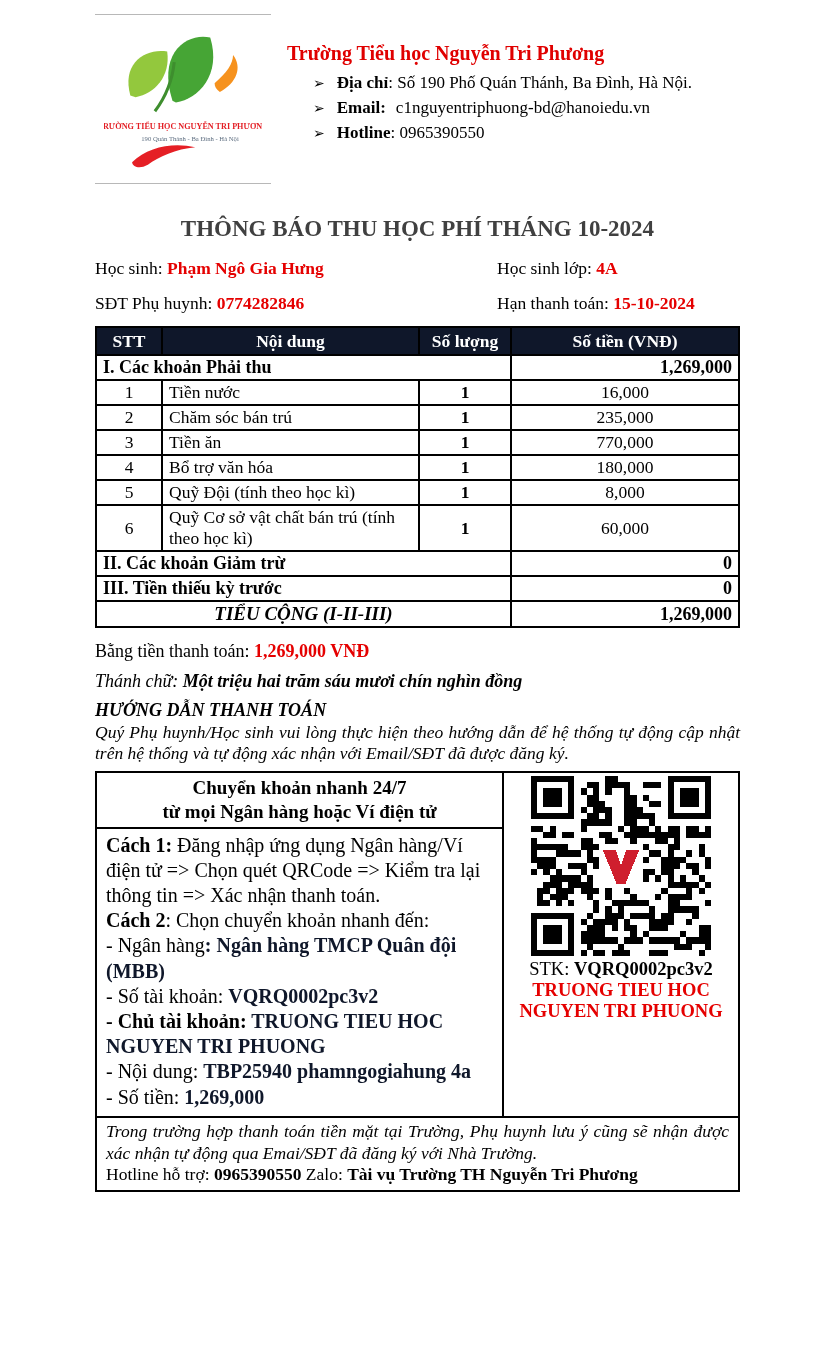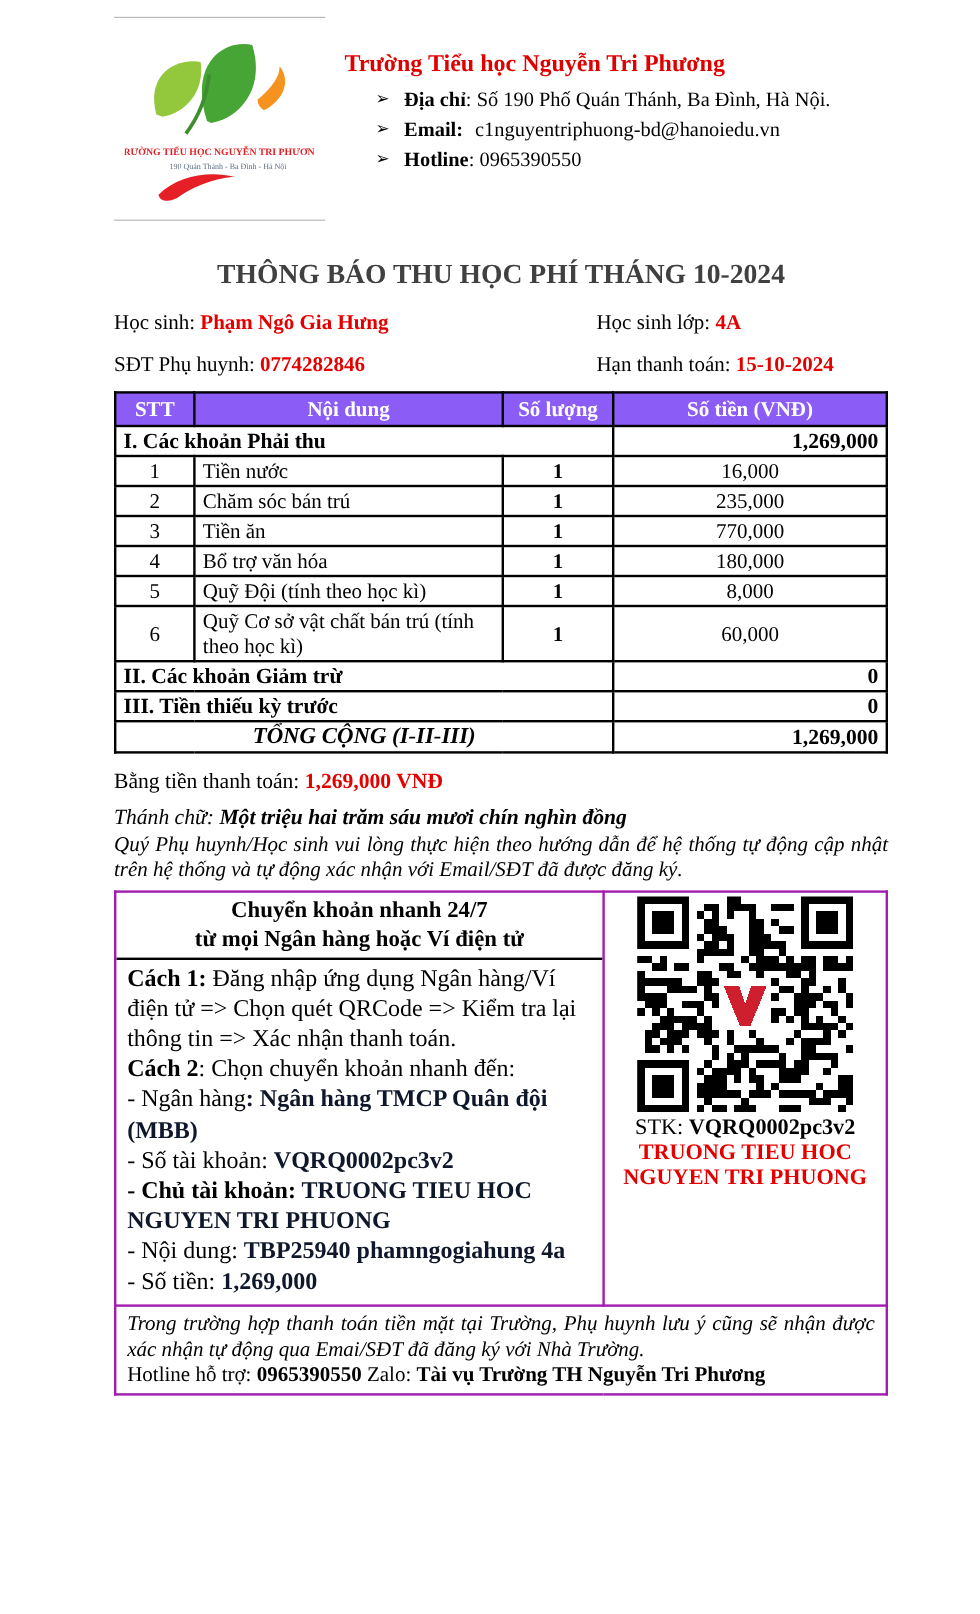--- a/index.html
+++ b/index.html
@@ -32,40 +32,40 @@
   .student-grid{
     margin-top:16px;display:grid;grid-template-columns:1fr 243px;
     column-gap:10px;row-gap:14px;font-size:17.5px;
   }
   .val-red{color:#e50000;font-weight:bold;}
 
   
   table.fee{width:100%;border-collapse:collapse;margin-top:12px;font-size:17.5px;}
   table.fee th,table.fee td{border:2px solid #000;padding:1px 6px;vertical-align:middle;}
   table.fee thead th{
-    background:#8b5cf6;color:#fff;font-weight:bold;text-align:center;
+    background:#0f172a;color:#fff;font-weight:bold;text-align:center;
     padding:3px 4px;line-height:1.15;
   }
   .col-stt{width:56px;}.col-qty{width:82px;}.col-amt{width:218px;}
   .cell-c{text-align:center;}
   .sec-label{font-weight:bold;font-size:18px;}
   .sec-amt{font-weight:bold;text-align:right;font-size:18px;}
   .qty-b{font-weight:bold;text-align:center;}
   .total-label{font-weight:bold;font-style:italic;text-align:center;font-size:19px;}
 
   
   .sum-line{margin-top:13px;font-size:18px;}
   .words-line{margin-top:9px;font-size:18px;font-style:italic;}
   .words-line .wv{font-weight:bold;}
   .guide-title{margin-top:8px;font-size:18px;font-weight:bold;font-style:italic;}
   .guide-text{font-size:17.5px;font-style:italic;line-height:1.2;margin-top:1px;text-align:justify;}
 
   
   table.pay{width:100%;border-collapse:collapse;margin-top:7px;}
-  table.pay td{border:2px solid #a21caf;padding:0;vertical-align:top;}
+  table.pay td{border:2px solid #000000;padding:0;vertical-align:top;}
   .pay-left{width:405px;}
   .pay-head{
     text-align:center;font-weight:bold;font-size:19px;line-height:1.25;
     border-bottom:2px solid #000;padding:3px 4px;
   }
   .pay-body{padding:4px 9px 6px 9px;font-size:20px;line-height:1.26;border-radius:16px;}
   .b{font-weight:bold;}
   .red{color:#0f172a;font-weight:bold;text-align:right;}
   .pay-right{text-align:center;padding:6px 4px 4px 4px;}
   .qr-wrap{width:180px;height:180px;margin:3px auto 3px auto;}
@@ -182,34 +182,35 @@
       </tr>
       <tr>
         <td colspan="3" class="sec-label">II. Các khoản Giảm trừ</td>
         <td class="sec-amt">0</td>
       </tr>
       <tr>
         <td colspan="3" class="sec-label">III. Tiền thiếu kỳ trước</td>
         <td class="sec-amt">0</td>
       </tr>
       <tr>
-        <td colspan="3" class="total-label">TỔNG CỘNG (I-II-III)</td>
+        <td colspan="3" class="total-label">TIỂU CỘNG (I-II-III)</td>
         <td class="sec-amt">1,269,000</td>
       </tr>
     </tbody>
   </table>
 
   <div class="sum-line">
     <span>Bằng tiền thanh toán:</span>
     <span class="val-red">1,269,000 VNĐ</span>
   </div>
   <div class="words-line">
     <span>Thánh chữ:</span>
     <span class="wv">Một triệu hai trăm sáu mươi chín nghìn đồng</span>
   </div>
+  <div class="guide-title">HƯỚNG DẪN THANH TOÁN</div>
   <div class="guide-text">Quý Phụ huynh/Học sinh vui lòng thực hiện theo hướng dẫn để hệ thống tự động cập nhật trên hệ thống và tự động xác nhận với Email/SĐT đã được đăng ký.</div>
 
   <table class="pay">
     <tbody>
         <tr>
       <td class="pay-left">
         <div class="pay-head">
           <div>Chuyển khoản nhanh 24/7</div>
           <div>từ mọi Ngân hàng hoặc Ví điện tử</div>
         </div>

